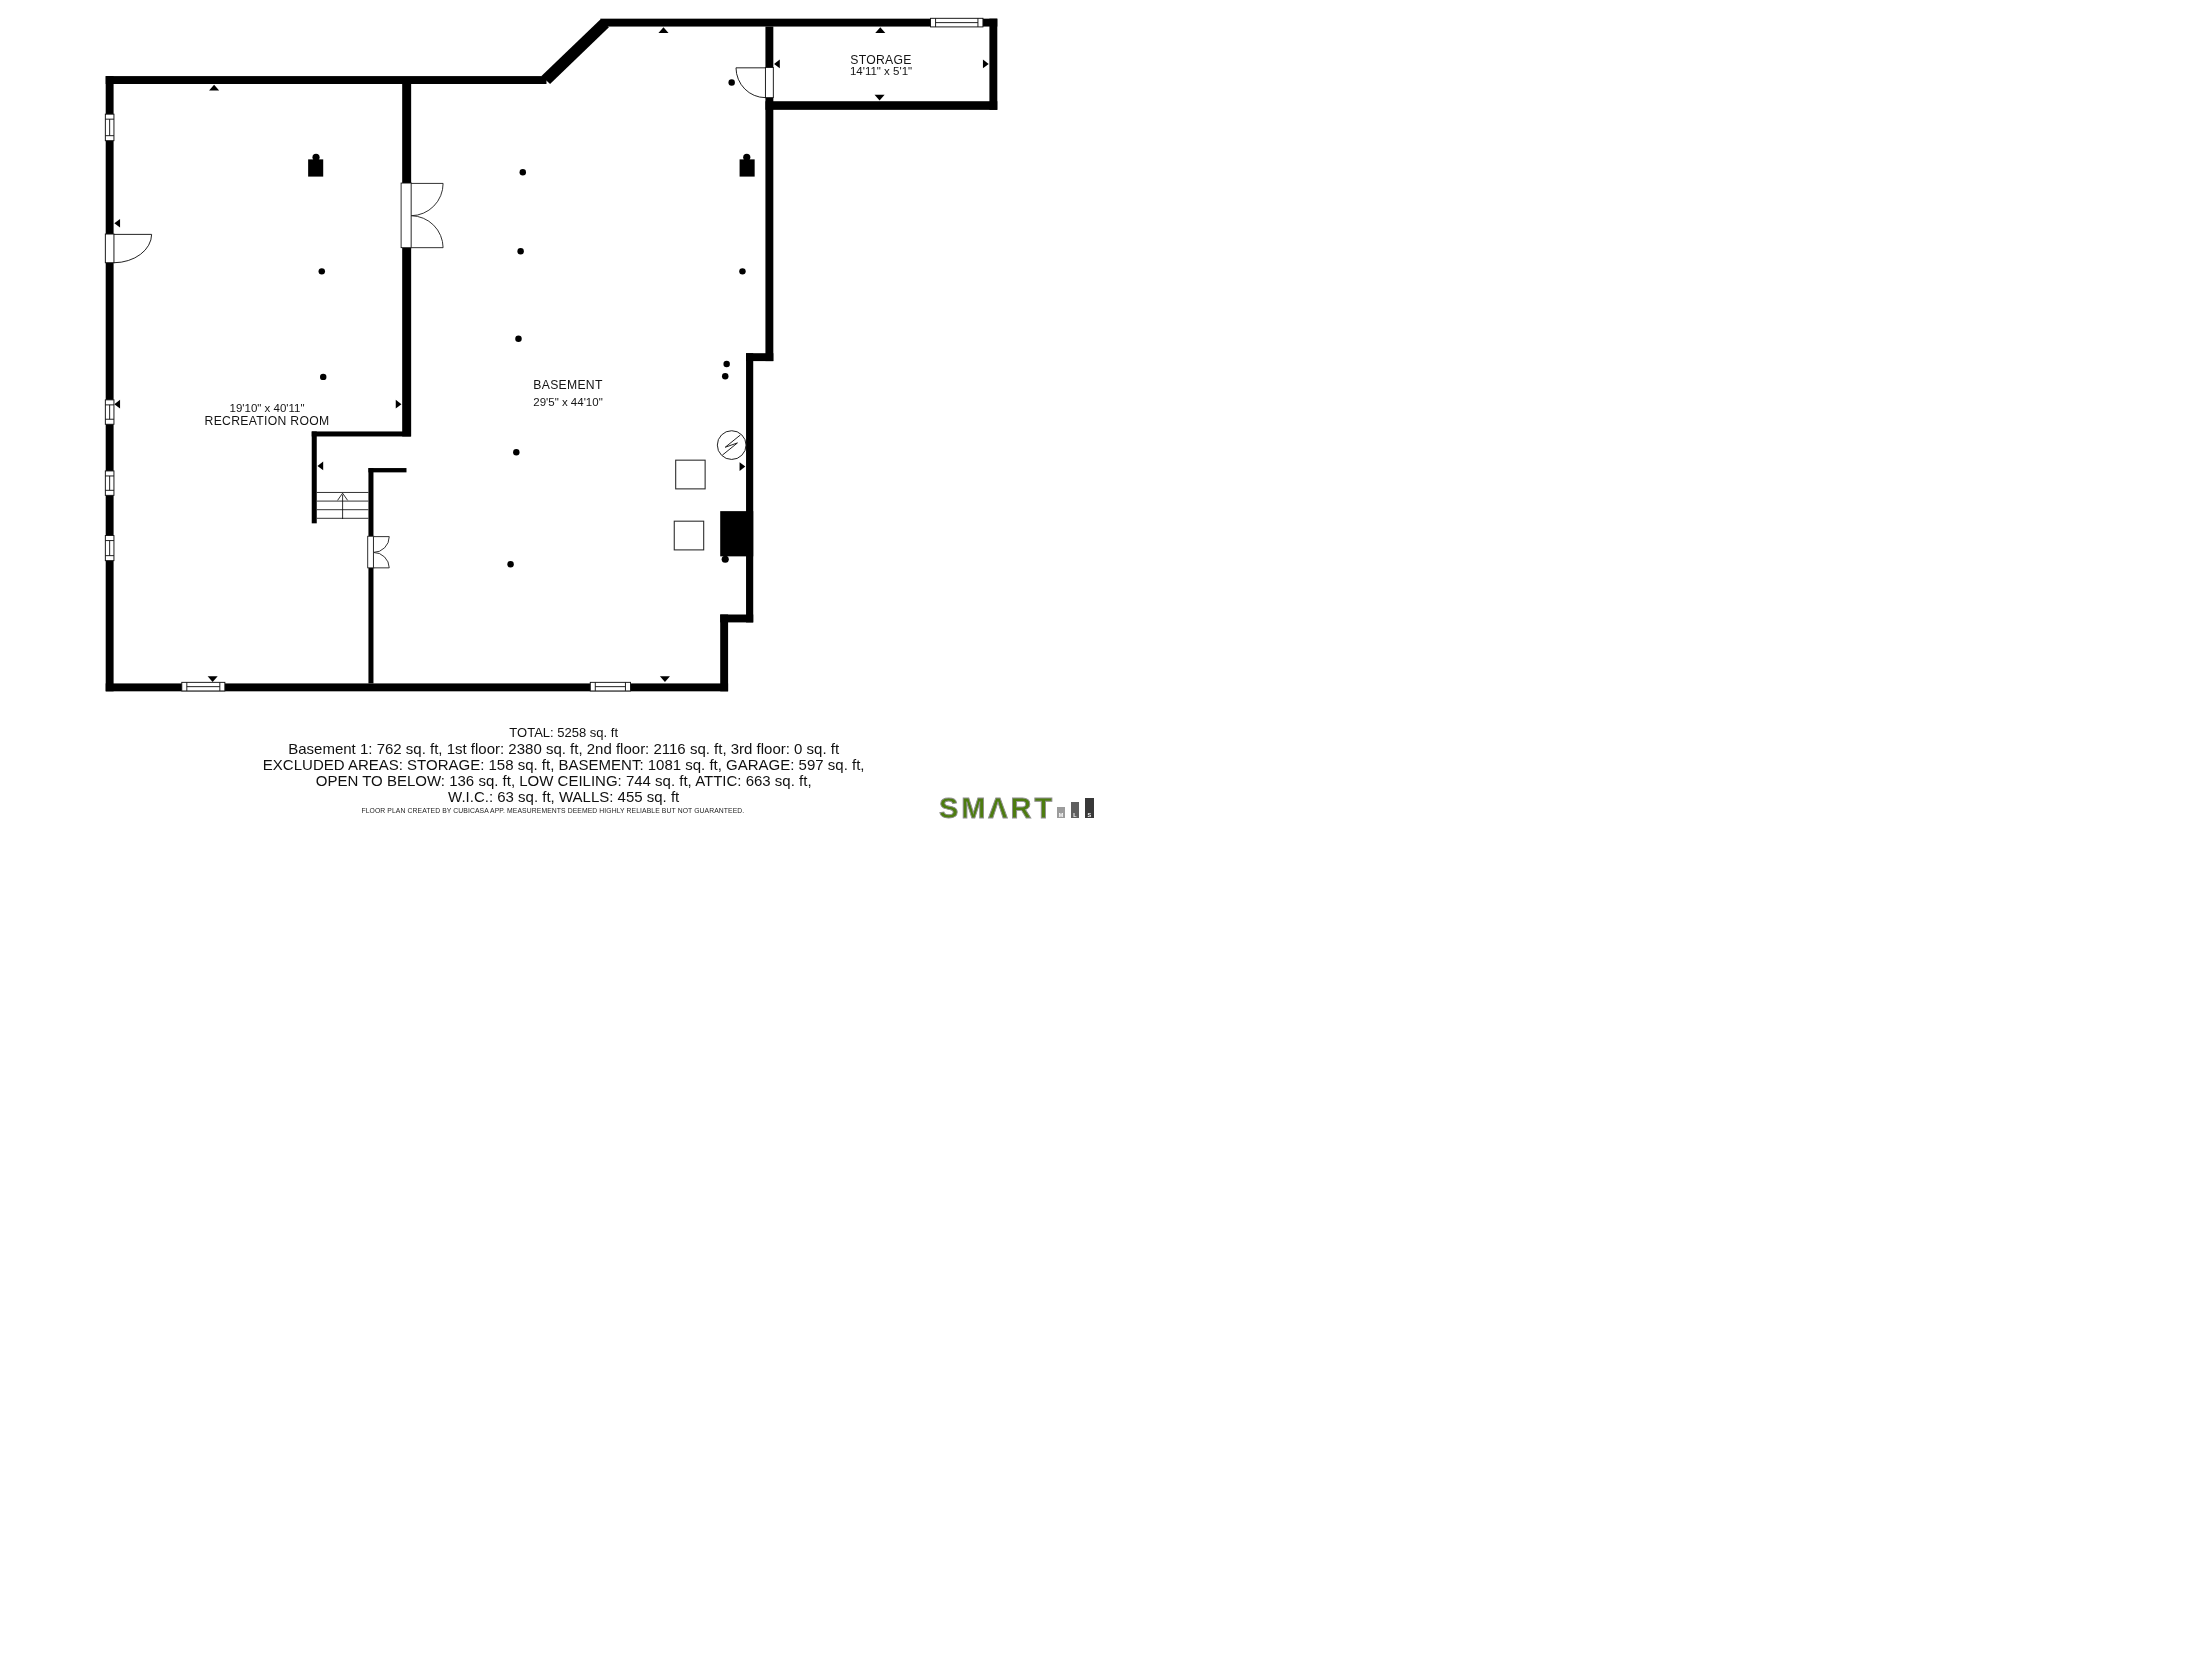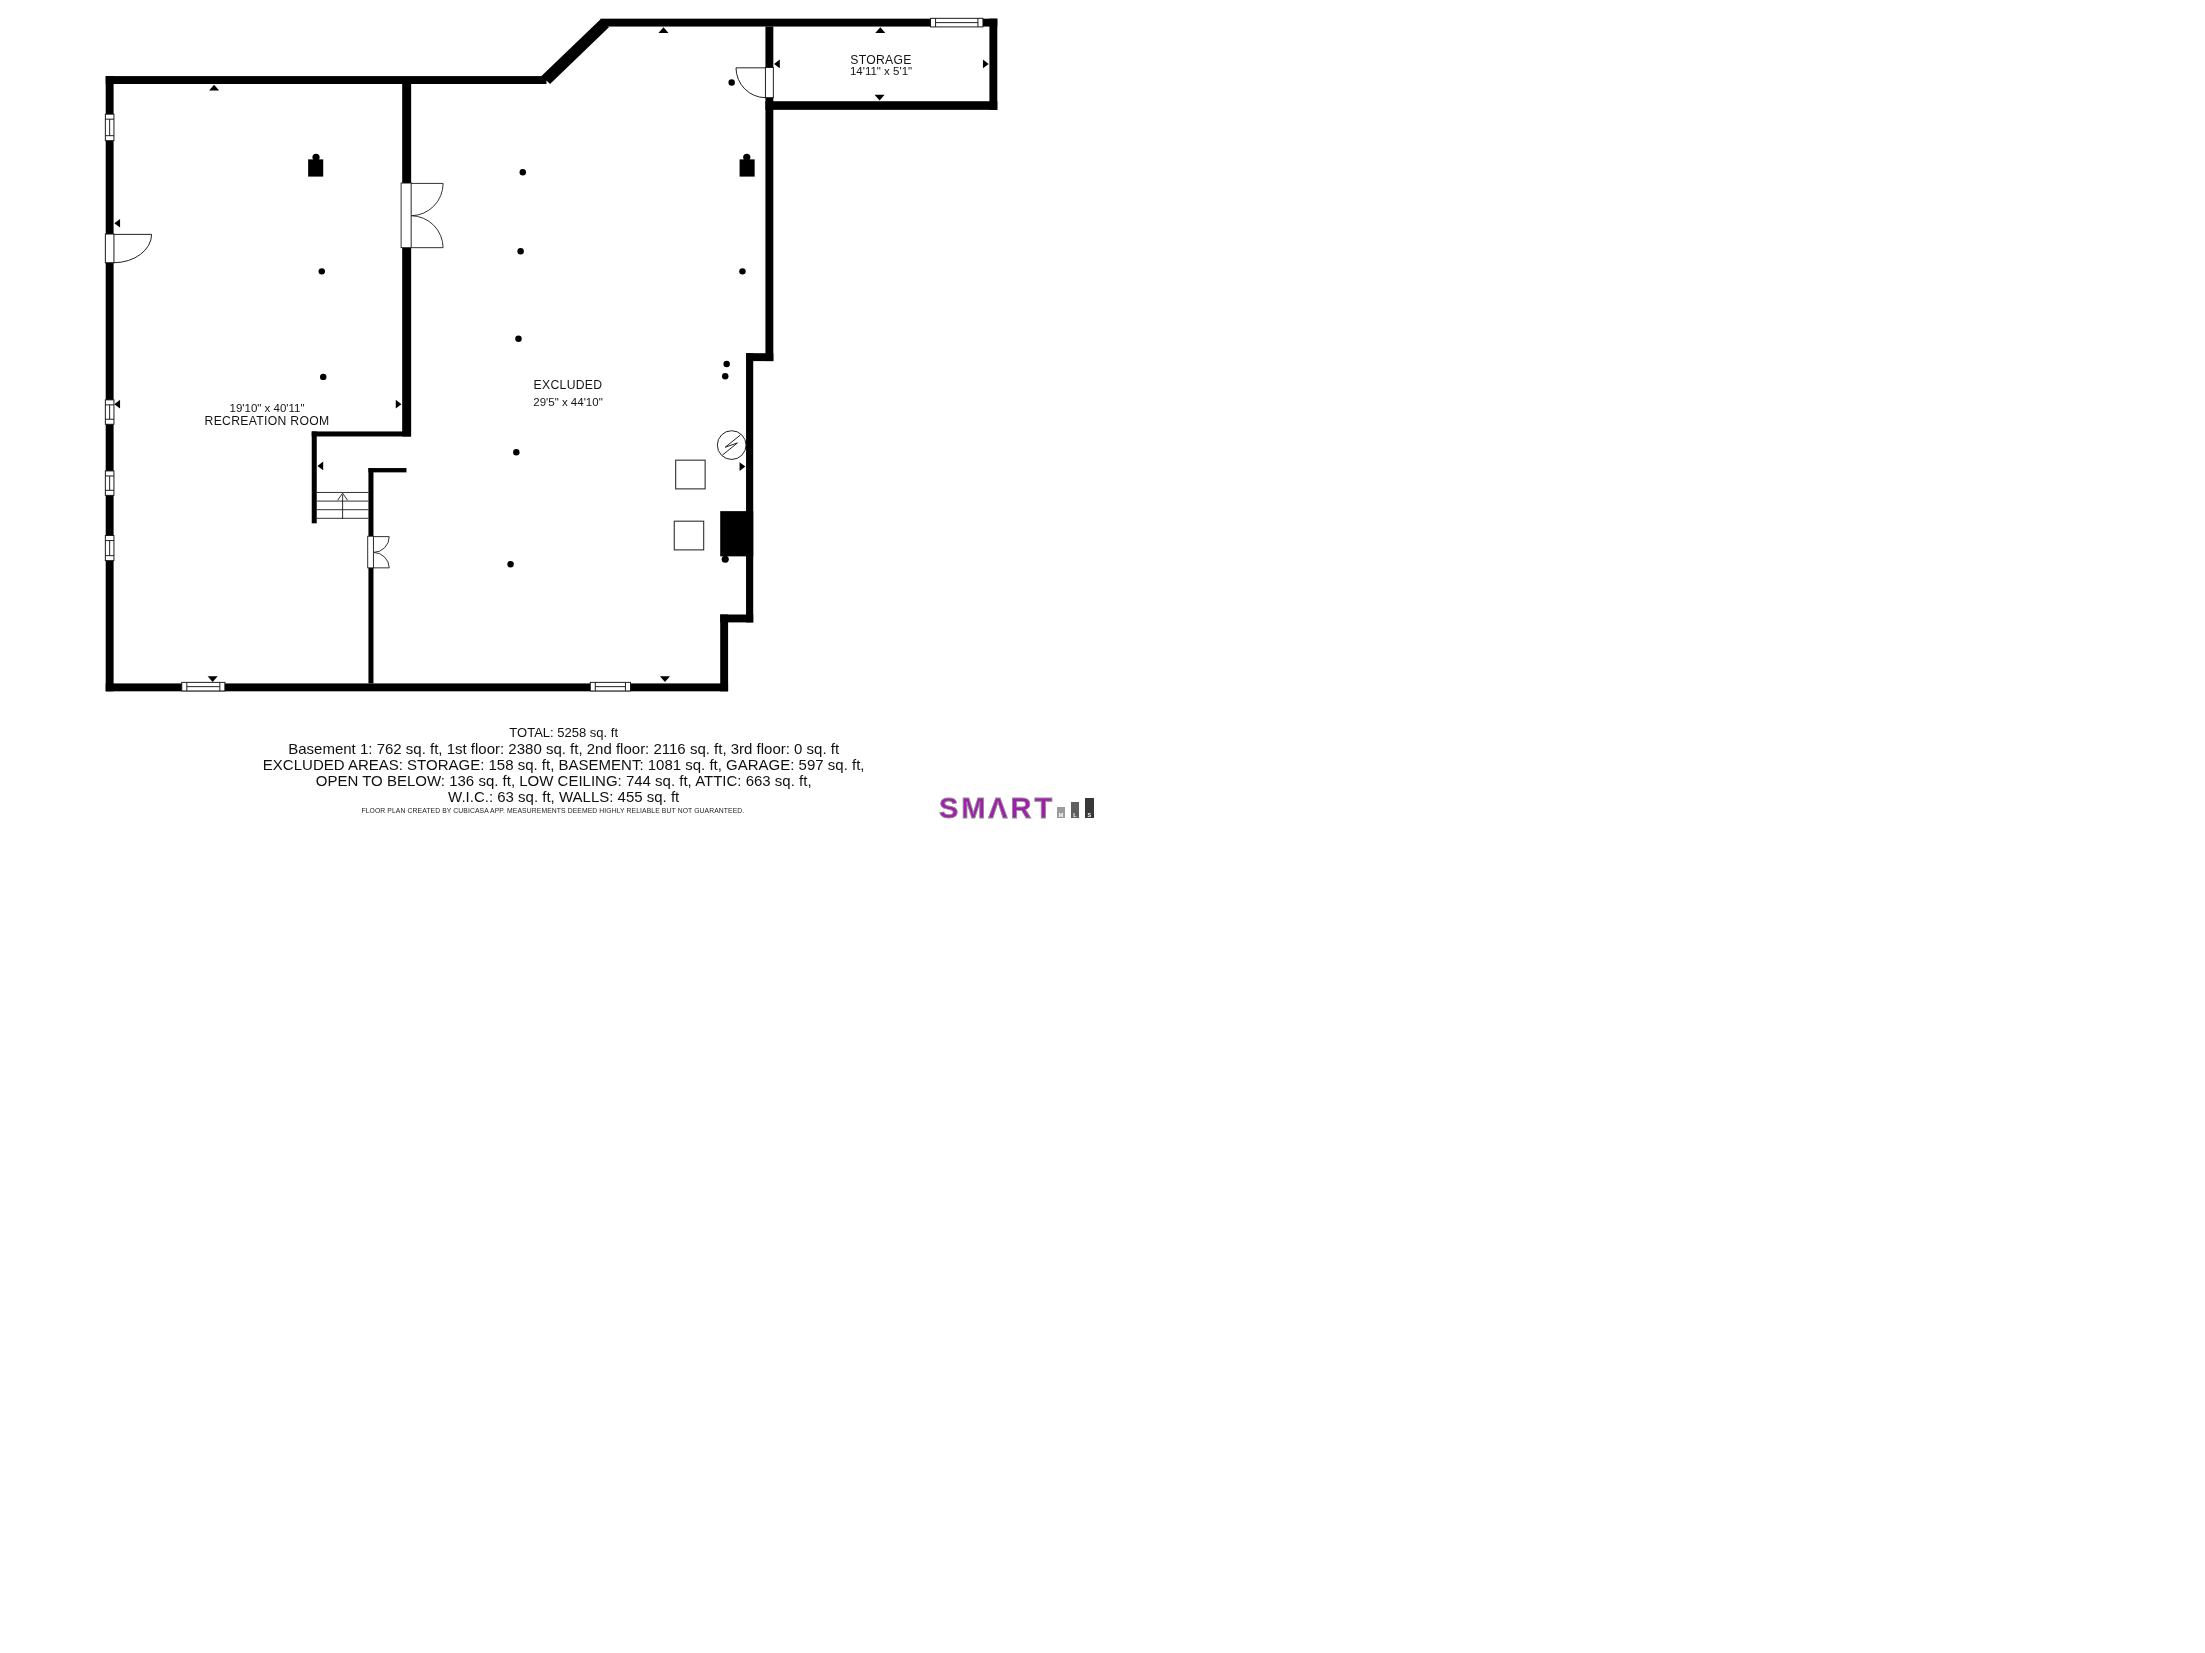--- a/index.html
+++ b/index.html
@@ -8,21 +8,21 @@
   svg{position:absolute;left:0;top:0;}
   .room-label{position:absolute;transform:translate(-50%,-50%);text-align:center;white-space:nowrap;}
   .room-name{font-size:12.2px;letter-spacing:0.3px;color:#141414;}
   .room-dims{font-size:11.5px;color:#141414;}
   .summary{position:absolute;left:12.2px;top:724px;width:1103px;text-align:center;color:#101010;}
   .summary .total{font-size:13px;font-weight:normal;line-height:17px;}
   .summary .sline{font-size:15px;line-height:16px;}
   .disclaimer{position:absolute;left:1.4px;top:807px;width:1103px;text-align:center;
               font-size:6.8px;letter-spacing:0.1px;color:#222;}
   .logo-brand{position:absolute;left:939px;bottom:7.2px;font-size:29px;font-weight:bold;
-              letter-spacing:2.9px;line-height:21.5px;color:#a21caf;
+              letter-spacing:2.9px;line-height:21.5px;color:#4d7c0f;
               -webkit-text-stroke:0.9px #8f8f8f;}
   .mls-bar{position:absolute;bottom:8.6px;}
   .mls-bar span{position:absolute;left:0;right:0;bottom:0.7px;text-align:center;
                 font-size:5.4px;font-weight:bold;color:#fff;-webkit-text-stroke:0;}
   .bar-m{left:1057px;width:8px;height:11.5px;background:#9c9c9c;}
   .bar-l{left:1071px;width:8px;height:16.5px;background:#5f5f5f;}
   .bar-s{left:1085px;width:8.6px;height:20px;background:#383838;}
 </style>
 </head>
 <body>
@@ -184,21 +184,21 @@
   </svg>
 
   <div class="room-label" style="left:267px;top:392px;margin-top:29px;">
     <div class="room-name">RECREATION ROOM</div>
   </div>
   <div class="room-label" style="left:267px;top:408px;">
     <div class="room-dims">19'10" x 40'11"</div>
   </div>
 
   <div class="room-label" style="left:568px;top:385px;">
-    <div class="room-name">EXCLUDED</div>
+    <div class="room-name">BASEMENT</div>
   </div>
   <div class="room-label" style="left:568px;top:402px;">
     <div class="room-dims">29'5" x 44'10"</div>
   </div>
 
   <div class="room-label" style="left:881px;top:51px;margin-top:9px;">
     <div class="room-name">STORAGE</div>
   </div>
   <div class="room-label" style="left:881px;top:71px;">
     <div class="room-dims">14'11" x 5'1"</div>

